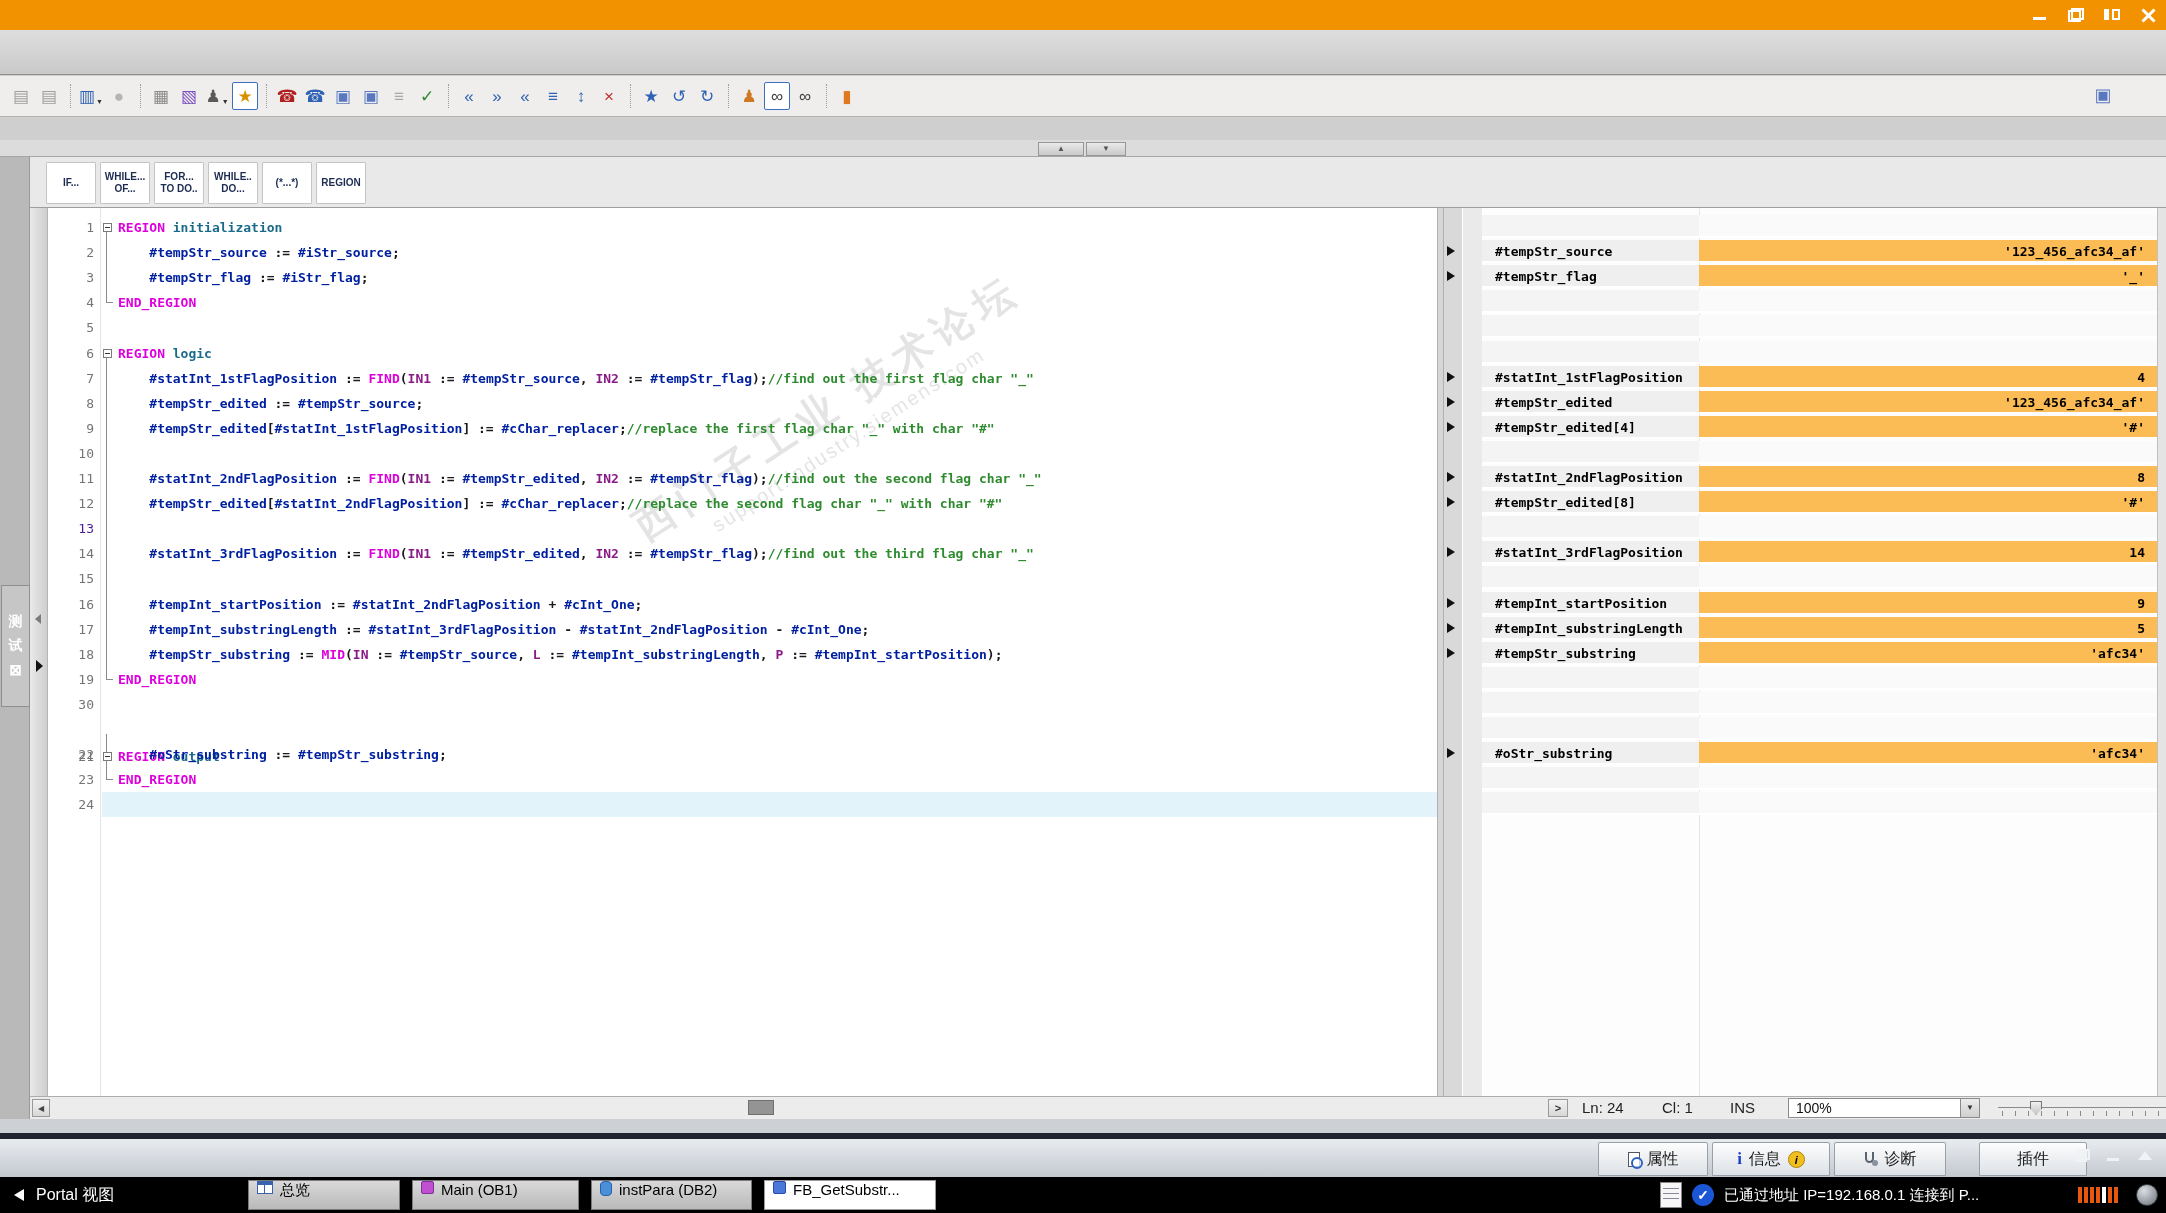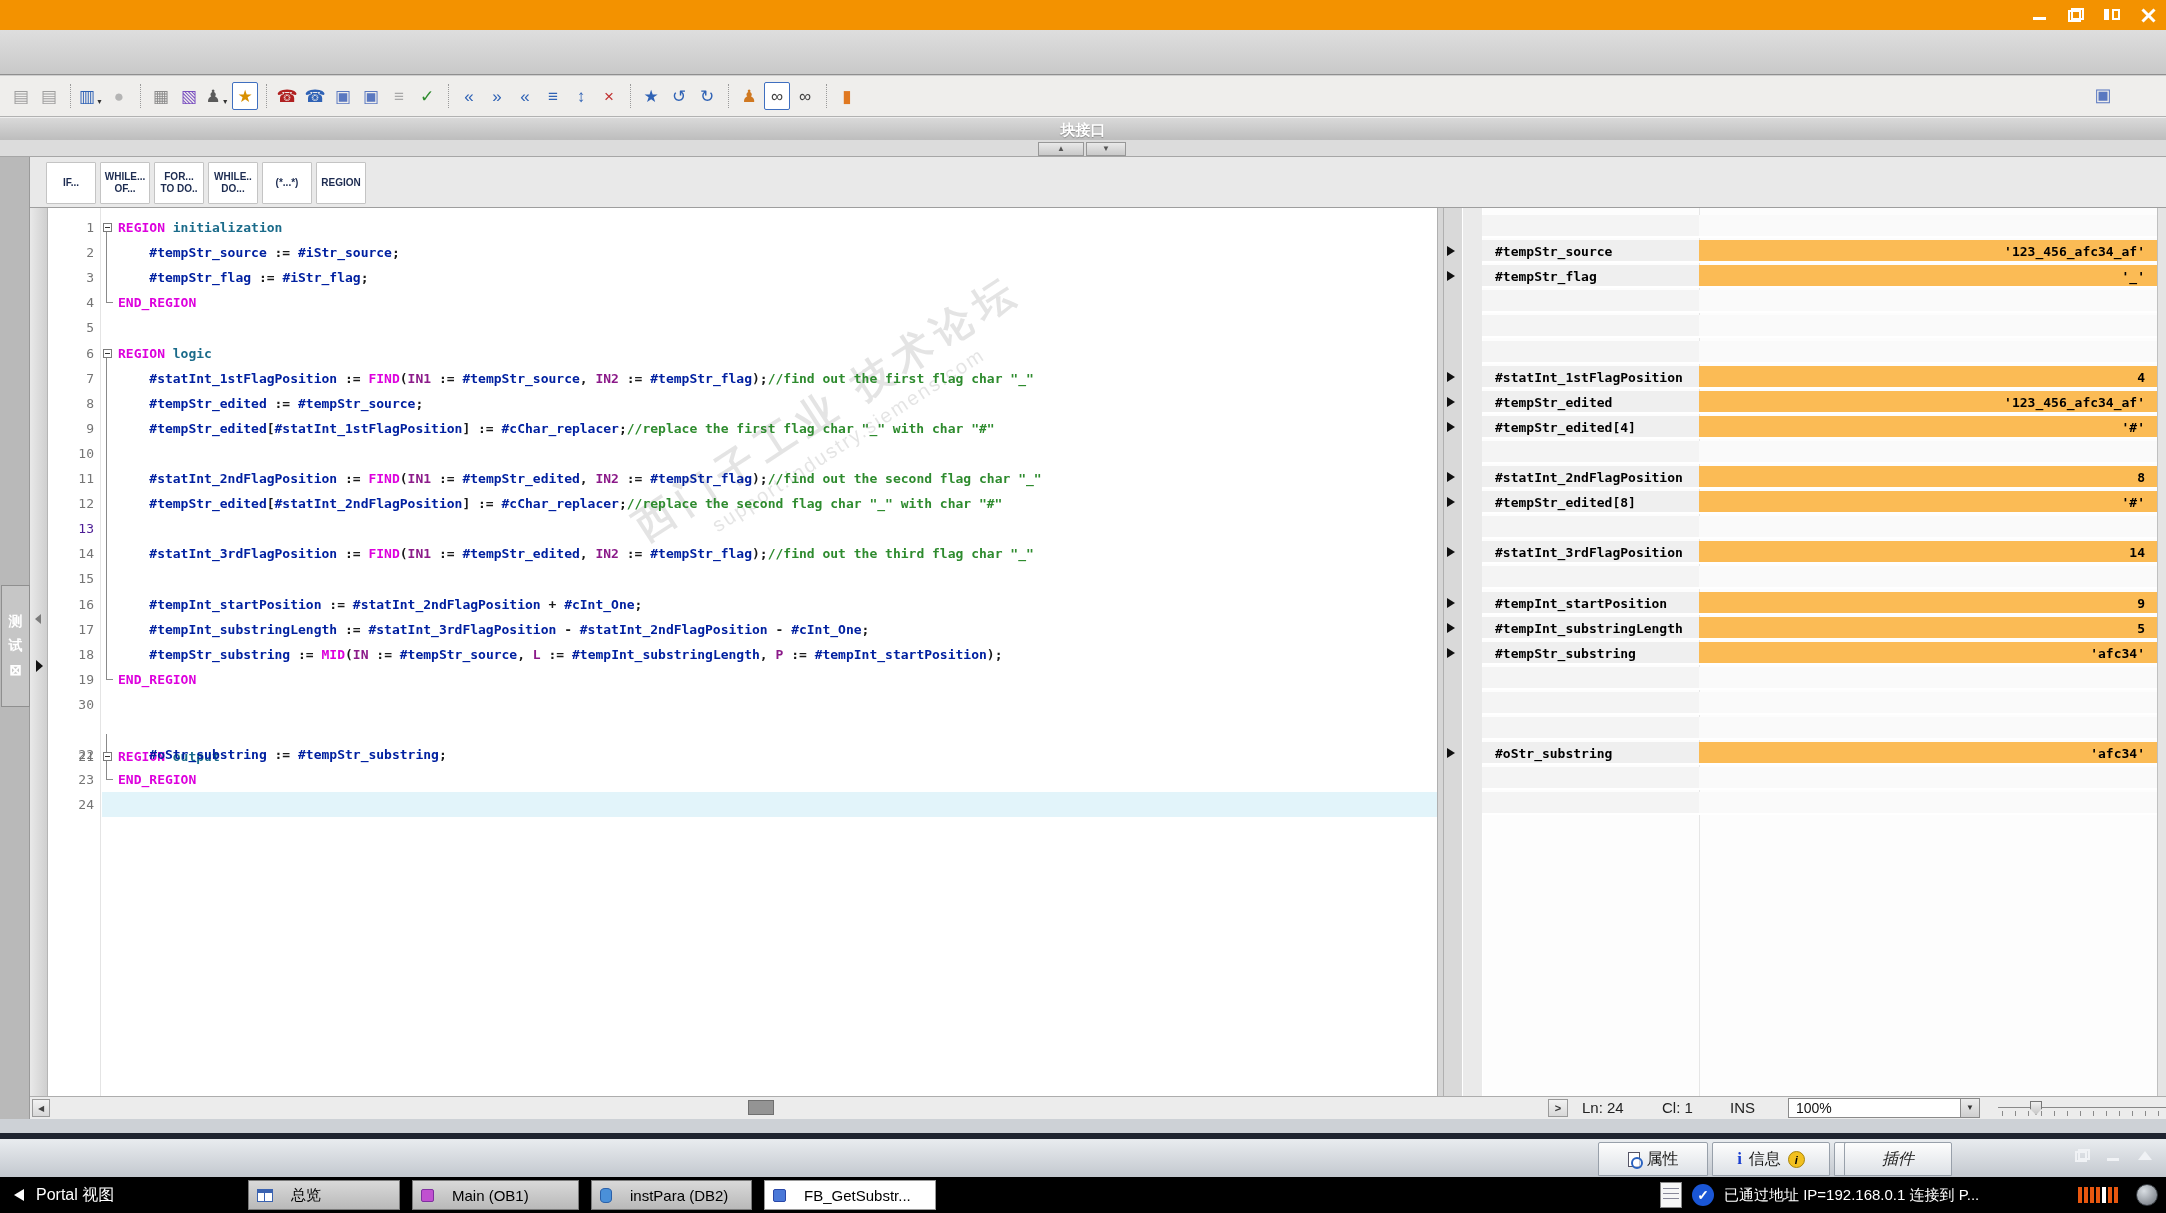--- a/index.html
+++ b/index.html
@@ -133,21 +133,21 @@
   .pc-restore::after{content:"";position:absolute;right:0;top:0;width:8px;height:7px;border:2px solid #f0f2f5;}
   .pc-min::after{content:"";position:absolute;left:1px;bottom:1px;width:12px;height:3px;background:#f0f2f5;}
   .pc-up::after{content:"";position:absolute;left:1px;top:2px;width:0;height:0;
     border-bottom:9px solid #f0f2f5;border-left:7px solid transparent;border-right:7px solid transparent;}
   
   .taskbar{position:absolute;left:0;top:1177px;width:2166px;height:36px;background:#000;}
   .portal-back{position:absolute;left:14px;top:12px;width:0;height:0;
     border-right:10px solid #fff;border-top:6px solid transparent;border-bottom:6px solid transparent;}
   .portal-label{position:absolute;left:36px;top:0;height:36px;line-height:36px;color:#fff;font-weight:normal;font-size:16px;}
   .taskbtn{position:absolute;top:3px;height:30px;background:linear-gradient(#d9d9d9,#b9b9b9);
-    border:1px solid #7a7a7a;box-sizing:border-box;display:flex;align-items:center;gap:18px;
+    border:1px solid #7a7a7a;box-sizing:border-box;display:flex;gap:7px;
     padding-left:8px;font-size:15px;color:#000;}
   .taskbtn.active{background:#fff;border-color:#9a9a9a;}
   .ticon-overview{width:16px;height:13px;border:1px solid #3a62b0;background:linear-gradient(#3a62b0 0 3px,#fff 3px);position:relative;box-sizing:border-box;}
   .ticon-overview::after{content:"";position:absolute;left:6px;top:3px;width:1px;height:8px;background:#3a62b0;}
   .ticon-ob{width:13px;height:13px;background:#c050d0;border:1px solid #8030a0;border-radius:2px;box-sizing:border-box;}
   .ticon-db{width:12px;height:15px;background:#4a90d9;border:1px solid #2a60a9;border-radius:5px/4px;box-sizing:border-box;}
   .ticon-fb{width:13px;height:13px;background:#4a78d8;border:1px solid #2a48a8;border-radius:2px;box-sizing:border-box;}
   .tb-pageicon{position:absolute;left:1660px;top:5px;width:22px;height:26px;background:#f6f6f6;border:1px solid #888;box-sizing:border-box;}
   .tb-pageicon::after{content:"";position:absolute;left:2px;top:5px;width:16px;height:1px;background:#889;box-shadow:0 5px 0 #889,0 10px 0 #889;}
   .tb-check{position:absolute;left:1692px;top:7px;width:22px;height:22px;border-radius:50%;background:#1a56d6;
@@ -264,21 +264,20 @@
           <span style="color: rgb(64, 64, 64);">∞</span>
         </div>
         <div class="tbsep"></div>
         <div class="tbi">
           <span style="color: rgb(224, 120, 32);">▮</span>
         </div>
       </div>
   </div>
   <div class="tbi-right">▣</div>
 
-  <div class="ifacebar">块接口</div>
   <div class="ifacecollapse">
     <div class="collbtn" style="left:1038px;width:44px;">▲</div>
     <div class="collbtn" style="left:1086px;width:38px;">▼</div>
   </div>
 
   <div class="snippetrow">
     <div class="snips" id="snips">
         <div class="snip">
           <div>IF...</div>
         </div>
@@ -534,21 +533,21 @@
         </div>
         <div class="btab" style="left: 1712px; width: 118px;">
           <div class="icon-info-i">i</div>
           <span>信息</span>
           <div class="badge-i">i</div>
         </div>
         <div class="btab" style="left: 1834px; width: 112px;">
           <div class="icon-steth"></div>
           <span>诊断</span>
         </div>
-        <div class="btab" style="left: 1844px; width: 108px; font-style: italic;">
+        <div class="btab" style="left: 1979px; width: 108px;">
           <span>插件</span>
         </div>
       </div>
     <div class="panelctl">
       <div class="pc pc-restore"></div>
       <div class="pc pc-min"></div>
       <div class="pc pc-up"></div>
     </div>
   </div>
 

